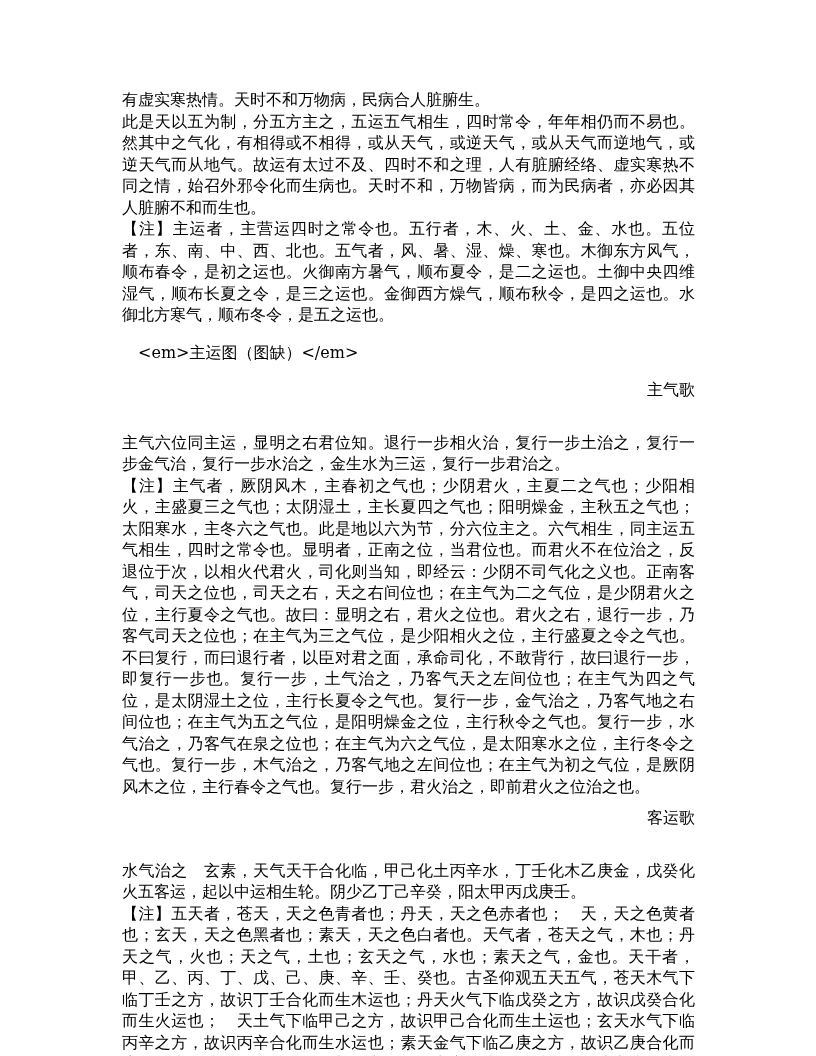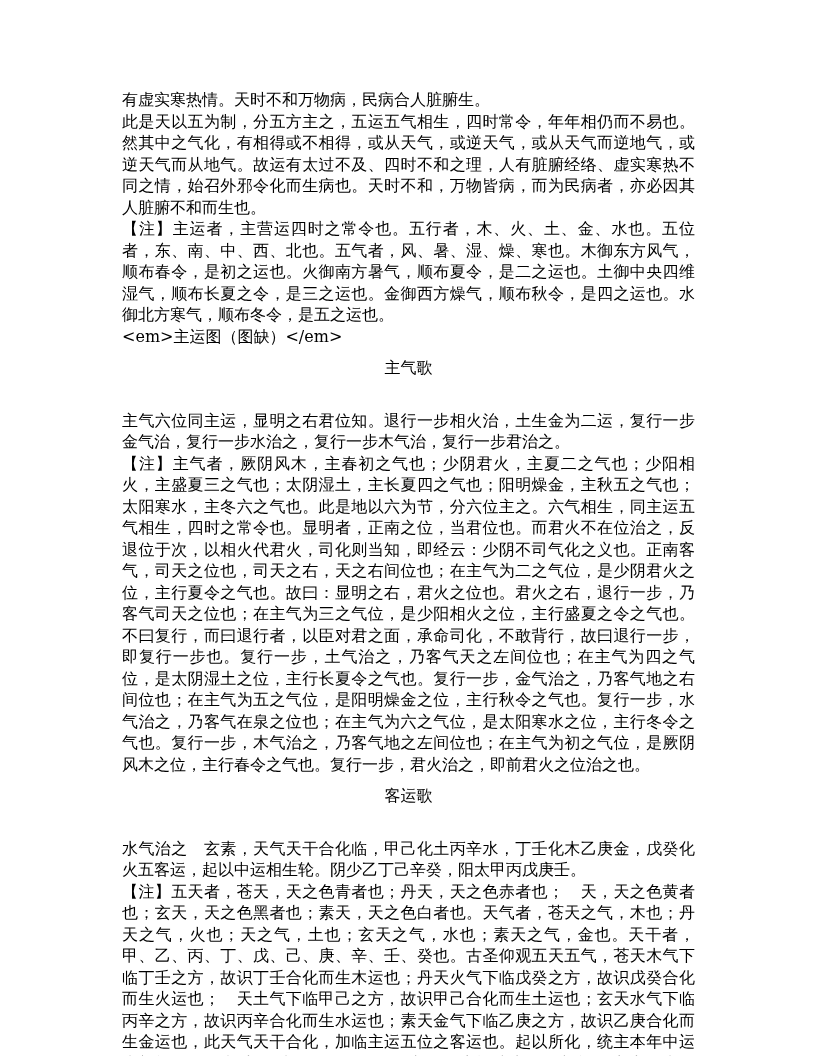--- a/index.html
+++ b/index.html
@@ -28,37 +28,37 @@
   }
   .para {
     margin: 0;
     padding: 0;
   }
   .section-heading {
     margin: 10px 0 31px 0;
     padding: 0;
     font-size: 16px;
     font-weight: normal;
-    text-align: center;
+    text-align: right;
   }
   .figure-placeholder {
-    margin: 0;
+    margin: 16px;
     padding: 0;
     text-align: left;
   }
 </style>
 </head>
 <body>
 
 <div class="page">
   <div class="doc" id="doc-content">
       <p class="para">有虚实寒热情。天时不和万物病，民病合人脏腑生。</p>
       <p class="para">此是天以五为制，分五方主之，五运五气相生，四时常令，年年相仍而不易也。然其中之气化，有相得或不相得，或从天气，或逆天气，或从天气而逆地气，或逆天气而从地气。故运有太过不及、四时不和之理，人有脏腑经络、虚实寒热不同之情，始召外邪令化而生病也。天时不和，万物皆病，而为民病者，亦必因其人脏腑不和而生也。</p>
       <p class="para">【注】主运者，主营运四时之常令也。五行者，木、火、土、金、水也。五位者，东、南、中、西、北也。五气者，风、暑、湿、燥、寒也。木御东方风气，顺布春令，是初之运也。火御南方暑气，顺布夏令，是二之运也。土御中央四维湿气，顺布长夏之令，是三之运也。金御西方燥气，顺布秋令，是四之运也。水御北方寒气，顺布冬令，是五之运也。</p>
       <p class="figure-placeholder">&lt;em&gt;主运图（图缺）&lt;/em&gt;</p>
       <p class="section-heading">主气歌</p>
-      <p class="para">主气六位同主运，显明之右君位知。退行一步相火治，土生金为二运，复行一步金气治，复行一步水治之，复行一步木气治，复行一步君治之。</p>
+      <p class="para">主气六位同主运，显明之右君位知。退行一步相火治，复行一步土治之，复行一步金气治，复行一步水治之，金生水为三运，复行一步君治之。</p>
       <p class="para">【注】主气者，厥阴风木，主春初之气也；少阴君火，主夏二之气也；少阳相火，主盛夏三之气也；太阴湿土，主长夏四之气也；阳明燥金，主秋五之气也；太阳寒水，主冬六之气也。此是地以六为节，分六位主之。六气相生，同主运五气相生，四时之常令也。显明者，正南之位，当君位也。而君火不在位治之，反退位于次，以相火代君火，司化则当知，即经云：少阴不司气化之义也。正南客气，司天之位也，司天之右，天之右间位也；在主气为二之气位，是少阴君火之位，主行夏令之气也。故曰：显明之右，君火之位也。君火之右，退行一步，乃客气司天之位也；在主气为三之气位，是少阳相火之位，主行盛夏之令之气也。不曰复行，而曰退行者，以臣对君之面，承命司化，不敢背行，故曰退行一步，即复行一步也。复行一步，土气治之，乃客气天之左间位也；在主气为四之气位，是太阴湿土之位，主行长夏令之气也。复行一步，金气治之，乃客气地之右间位也；在主气为五之气位，是阳明燥金之位，主行秋令之气也。复行一步，水气治之，乃客气在泉之位也；在主气为六之气位，是太阳寒水之位，主行冬令之气也。复行一步，木气治之，乃客气地之左间位也；在主气为初之气位，是厥阴风木之位，主行春令之气也。复行一步，君火治之，即前君火之位治之也。</p>
       <p class="section-heading">客运歌</p>
       <p class="para">水气治之　玄素，天气天干合化临，甲己化土丙辛水，丁壬化木乙庚金，戊癸化火五客运，起以中运相生轮。阴少乙丁己辛癸，阳太甲丙戊庚壬。</p>
       <p class="para">【注】五天者，苍天，天之色青者也；丹天，天之色赤者也；　天，天之色黄者也；玄天，天之色黑者也；素天，天之色白者也。天气者，苍天之气，木也；丹天之气，火也；天之气，土也；玄天之气，水也；素天之气，金也。天干者，甲、乙、丙、丁、戊、己、庚、辛、壬、癸也。古圣仰观五天五气，苍天木气下临丁壬之方，故识丁壬合化而生木运也；丹天火气下临戊癸之方，故识戊癸合化而生火运也；　天土气下临甲己之方，故识甲己合化而生土运也；玄天水气下临丙辛之方，故识丙辛合化而生水运也；素天金气下临乙庚之方，故识乙庚合化而生金运也，此天气天干合化，加临主运五位之客运也。起以所化，统主本年中运为初运，五行相生，以次轮取。如甲己之年，土运统之，起初运。土生金为二运，金生水为三运，水生木为四运，木生火为五运。余四运皆仿土运起之。乙、丁、己、辛、癸属阴干，为五阴年，主五少不及之运。甲、丙、戊、庚、壬属阳干，为五阳年，主五太太过之运也。</p>
     </div>
 </div>
 
 </body></html>

